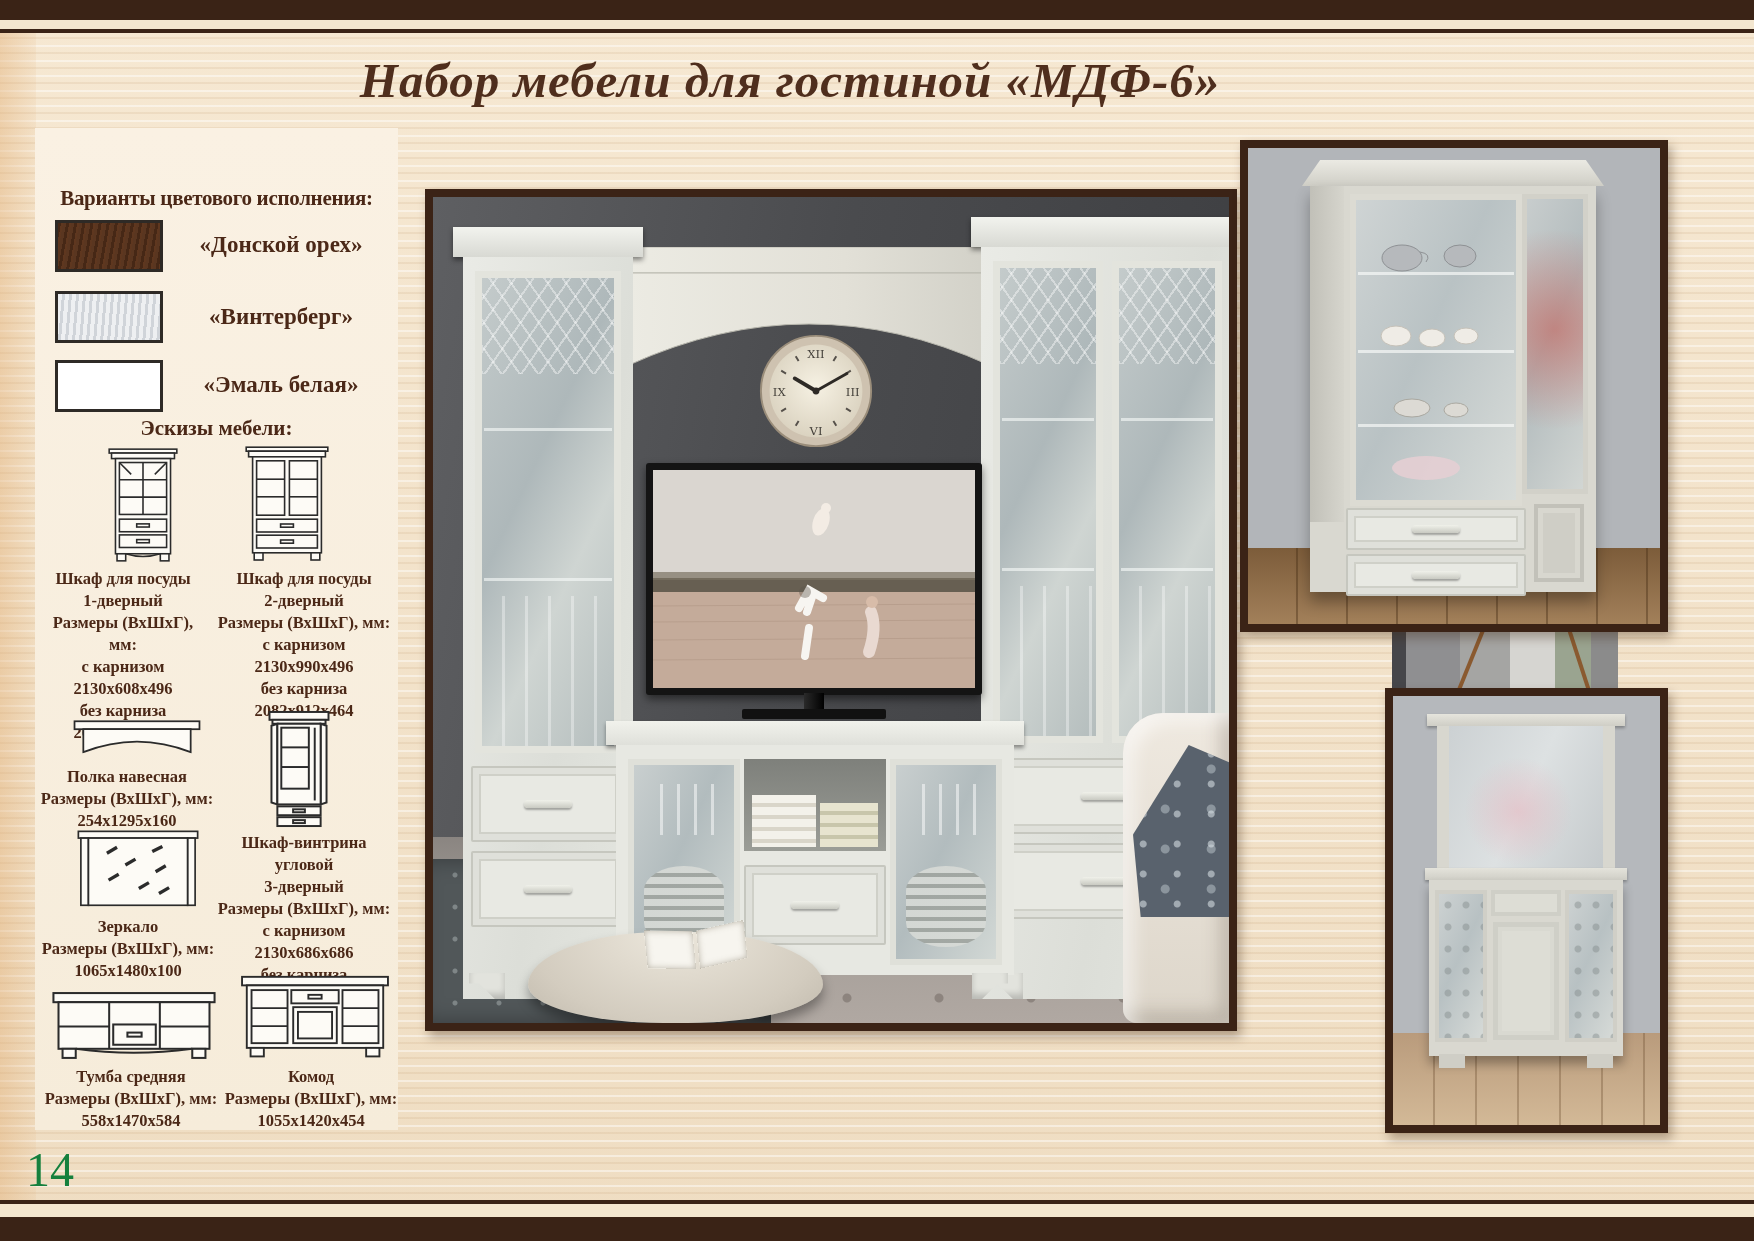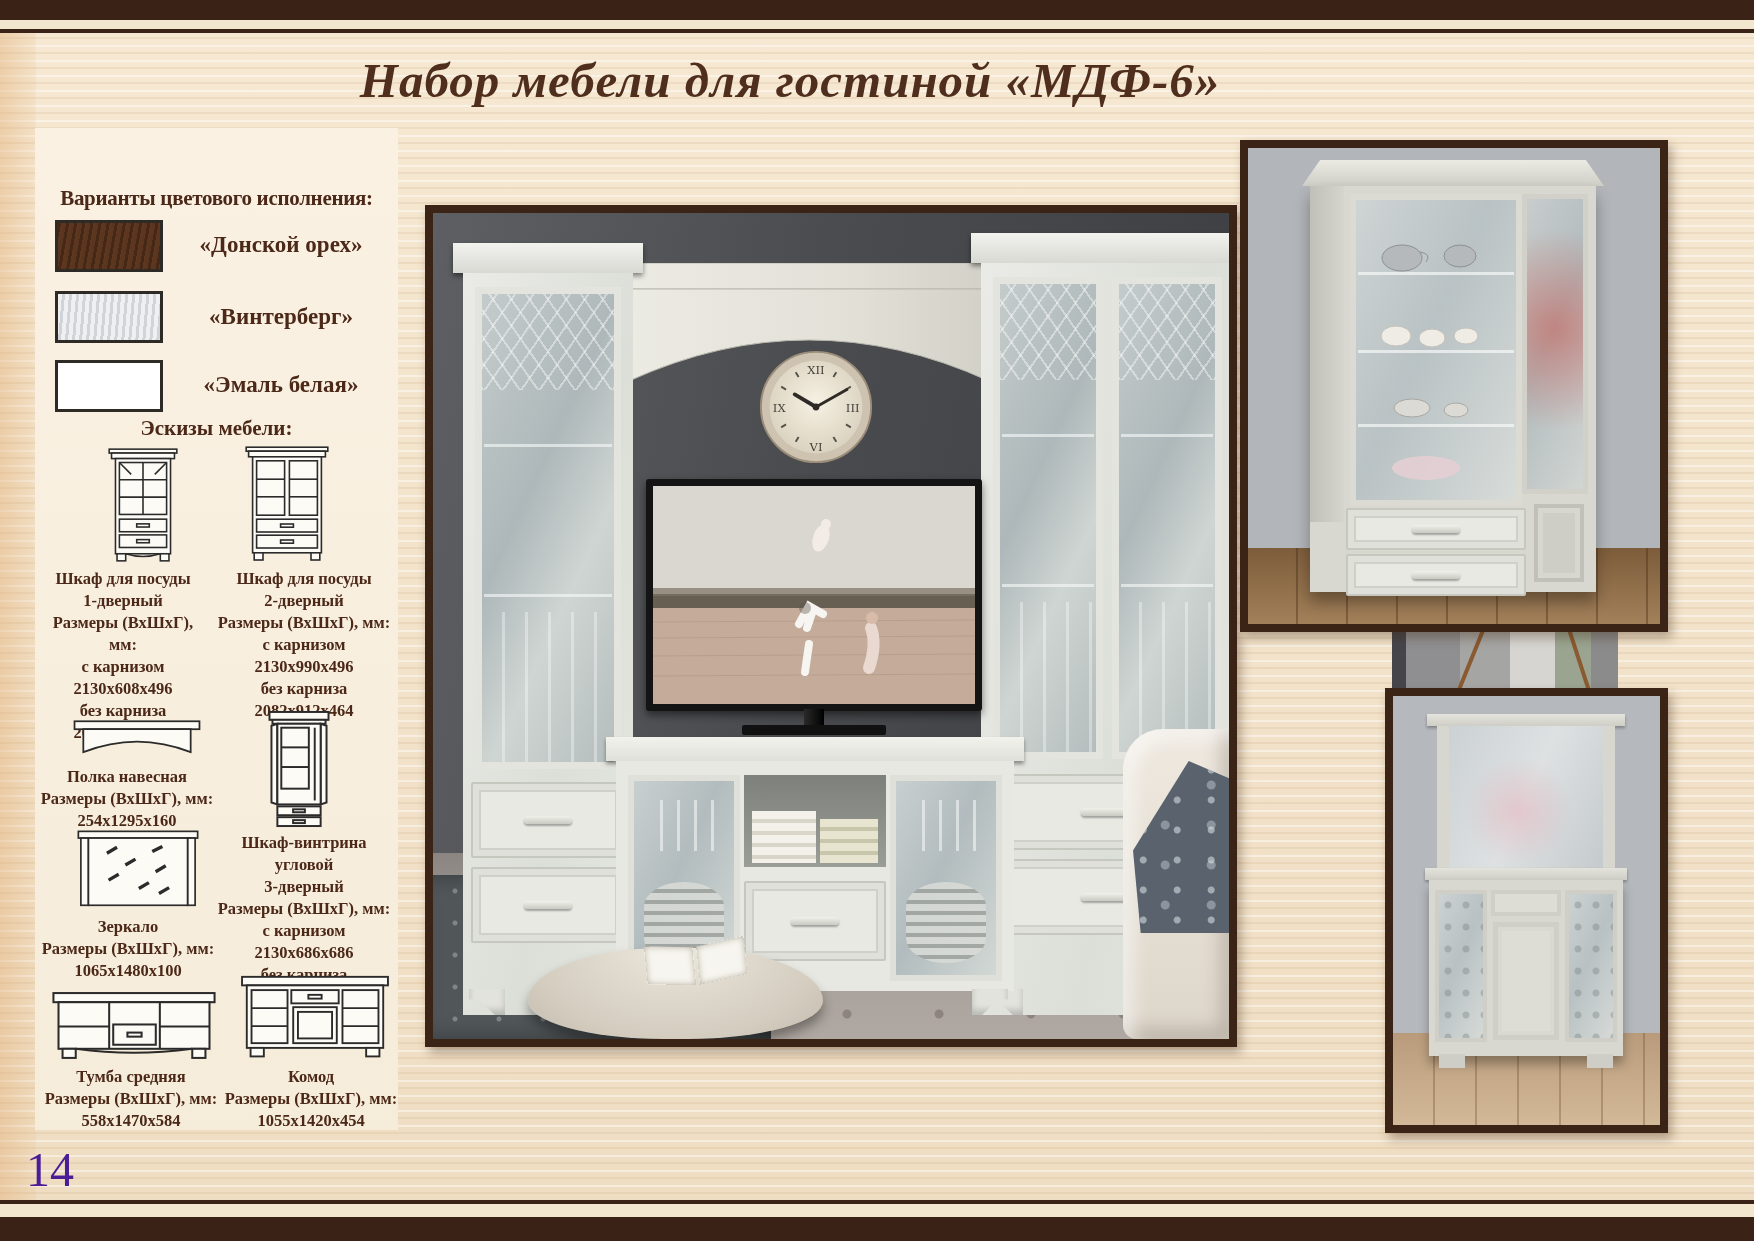--- a/index.html
+++ b/index.html
@@ -19,21 +19,21 @@
   #lineTop{top:29px;height:4px;background:#3a2316;position:absolute;left:0;right:0}
   #lineBot{top:1200px;height:4px;background:#3a2316;position:absolute;left:0;right:0}
   #stripBot{top:1204px;height:13px}
   #barBot{top:1217px;height:24px}
   #leftGrain{left:0;top:33px;width:36px;bottom:41px;
     background:linear-gradient(90deg, rgba(226,176,120,.45), rgba(226,176,120,.12));
     position:absolute}
   
   #title{position:absolute;left:0;top:52px;width:1580px;text-align:center;
     font-size:49px;font-style:italic;font-weight:bold;color:#4f2e1d;letter-spacing:1px}
-  #pageNum{position:absolute;left:26px;top:1142px;font-size:48px;color:#4c1d95}
+  #pageNum{position:absolute;left:26px;top:1142px;font-size:48px;color:#15803d}
   
   #panel{position:absolute;left:35px;top:128px;width:363px;height:1002px;
     background:linear-gradient(180deg,#faf1e3,#f6ecda)}
   #panel .h{position:absolute;left:0;width:100%;text-align:center;font-weight:bold;color:#4b2817;font-size:21px}
   #hMat{top:6px}
   #hMdf{top:32px;font-size:22px}
   #hCol{top:58px;letter-spacing:-.3px}
   #hSkt{top:288px;font-size:24px}
   .swatch{position:absolute;left:20px;width:108px;height:52px;border:3px solid #2e2a26;box-sizing:border-box}
   .sw-wood{background-image:repeating-linear-gradient(100deg, rgba(40,18,6,.4) 0 3px, rgba(120,60,25,.15) 3px 5px, rgba(0,0,0,0) 5px 8px)}
@@ -54,21 +54,21 @@
     font-size:16.5px;line-height:1.33}
   #capA1{left:2px;top:440px;width:172px}
   #capA2{left:178px;top:440px;width:182px}
   #capShelf{left:0;top:638px;width:184px}
   #capCorner{left:176px;top:704px;width:186px}
   #capMirror{left:0;top:788px;width:186px}
   #capTumba{left:-4px;top:938px;width:200px}
   #capKomod{left:188px;top:938px;width:176px}
   
   .photo{position:absolute;border:8px solid #3b2316;box-shadow:4px 6px 10px rgba(60,35,15,.35);overflow:hidden;margin:0;padding:0}
-  #photoMain{left:425px;top:205px;width:796px;height:826px;z-index:1;
+  #photoMain{left:425px;top:189px;width:796px;height:826px;z-index:1;
     background:linear-gradient(100deg,#5e5f62 0%,#4a4b4e 45%,#3c3d40 100%)}
   #photoTR{left:1240px;top:140px;width:412px;height:476px;background:#b2b5b9;z-index:3}
   #stripMid{left:1392px;top:632px;width:226px;height:56px;z-index:2;position:absolute;
     background:linear-gradient(90deg,#46464a 0 6%,#8f8f91 6% 30%,#a5a5a3 30% 52%,#d6d5d1 52% 72%,#9aa490 72% 88%,#8b8b8b 88%);overflow:hidden}
   #stripMid::before,#stripMid::after{content:"";position:absolute;top:-8px;width:4px;height:72px;background:#8a5a30}
   #stripMid::before{left:34%;transform:rotate(22deg)}
   #stripMid::after{left:82%;transform:rotate(-18deg)}
   #photoBR{left:1385px;top:688px;width:267px;height:429px;background:#b5b8bc;z-index:4}
   
   #photoMain .floor{position:absolute;left:0;top:640px;width:796px;height:186px;

